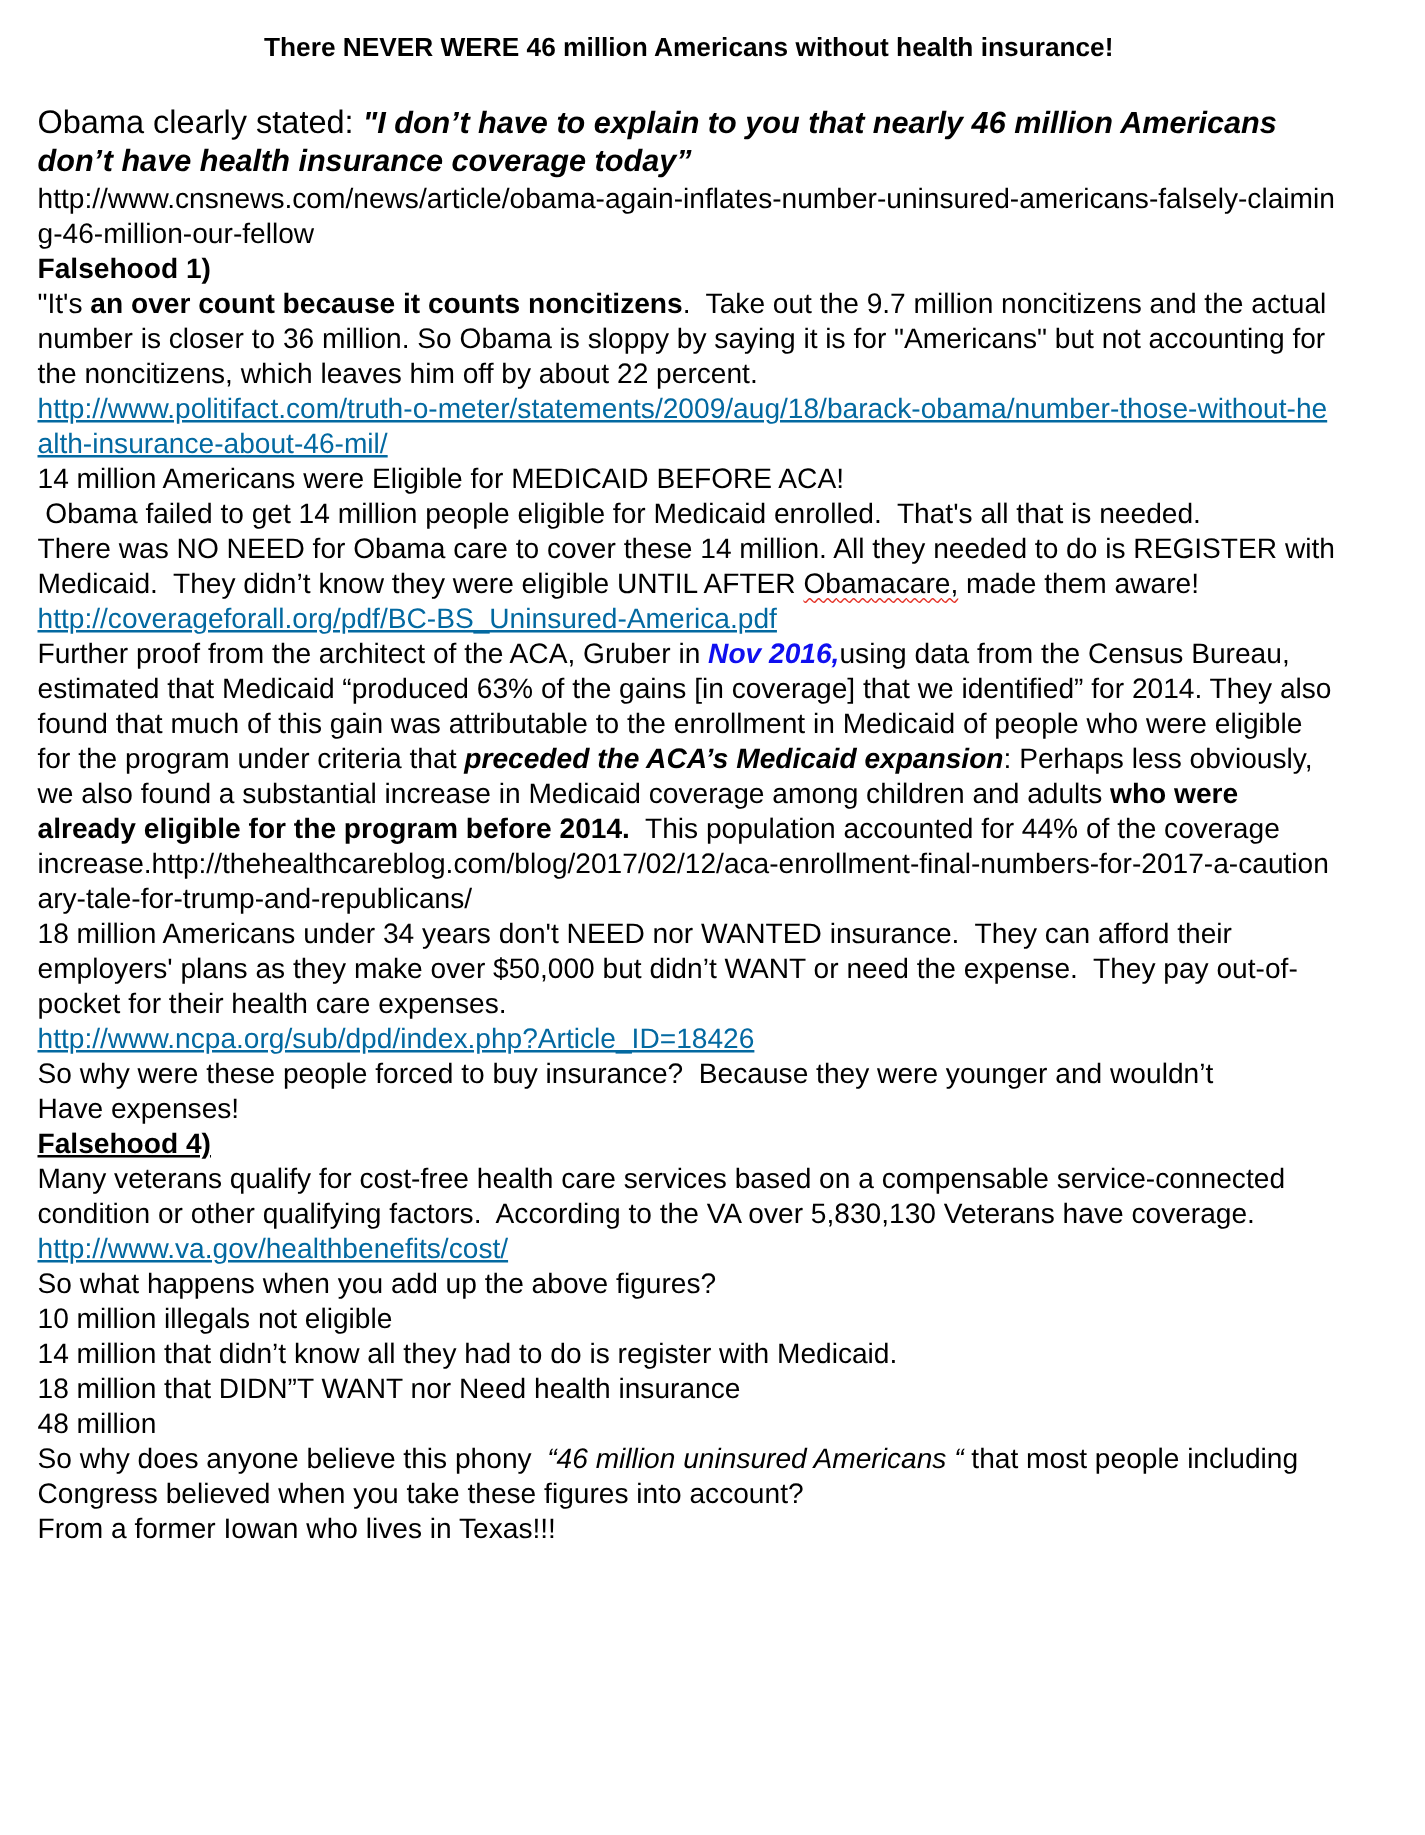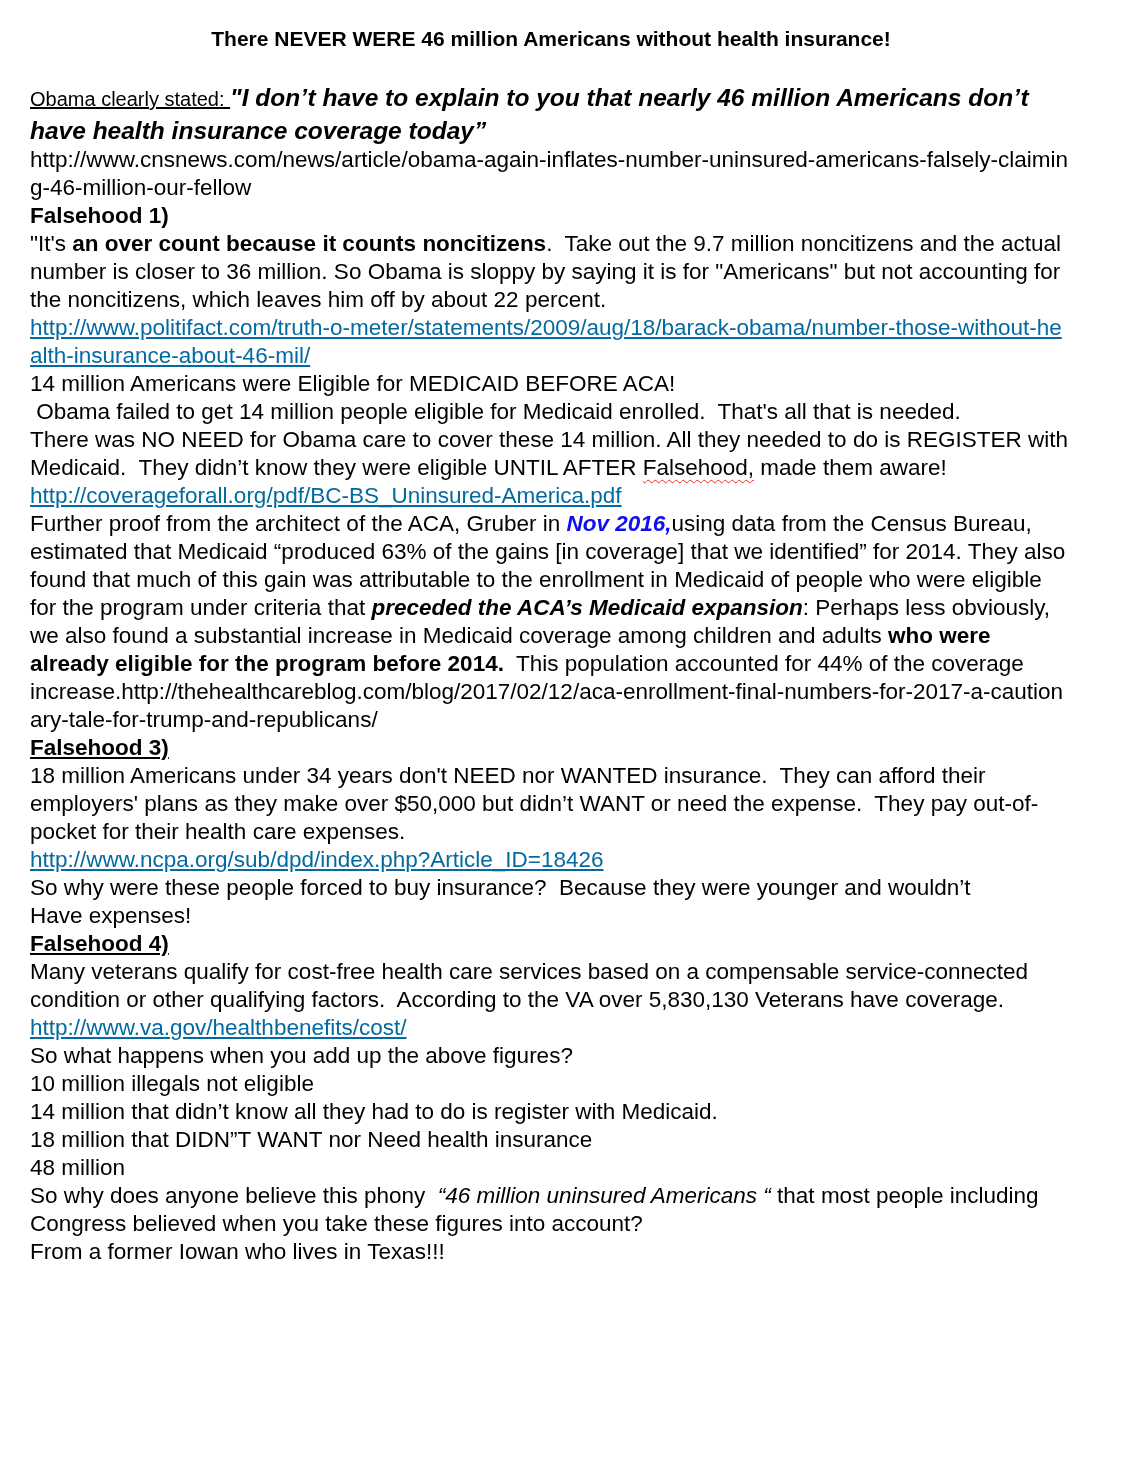--- a/index.html
+++ b/index.html
@@ -32,24 +32,23 @@
     margin: 0 0 26px 0;
     white-space: normal;
   }
   .quote-para {
     font-size: 24.5px;
     line-height: 31px;
     font-weight: bold;
     font-style: italic;
   }
   .quote-lead {
-    font-size: 20px;
+    font-size: 26px;
     font-weight: normal;
     font-style: normal;
-    text-decoration: underline;
   }
   .sect { margin-top: 20px; }
   .gap-lg { margin-top: 20px; }
   .heading { font-weight: bold; }
   .heading.underlined { text-decoration: underline; }
   .b { font-weight: bold; }
   .i { font-style: italic; }
   .bi { font-weight: bold; font-style: italic; }
   .blue-bi {
     color: #0F0FEF;
@@ -82,25 +81,24 @@
 
   <p class="quote-para"><span class="quote-lead">Obama clearly stated: </span><span>"I don’t have to explain to you that nearly 46 million Americans don’t have health insurance coverage today”</span></p>
   <p class="url-plain">http://www.cnsnews.com/news/article/obama-again-inflates-number-uninsured-americans-falsely-claiming-46-million-our-fellow</p>
 
   <p class="heading sect">Falsehood 1)</p>
   <p><span>"It's </span><span class="b">an over count because it counts noncitizens</span><span>.  Take out the 9.7 million noncitizens and the actual number is closer to 36 million. So Obama is sloppy by saying it is for "Americans" but not accounting for the noncitizens, which leaves him off by about 22 percent.</span></p>
   <p><a class="link">http://www.politifact.com/truth-o-meter/statements/2009/aug/18/barack-obama/number-those-without-health-insurance-about-46-mil/</a></p>
 
   <p>14 million Americans were Eligible for MEDICAID BEFORE ACA!</p>
   <p> Obama failed to get 14 million people eligible for Medicaid enrolled.  That's all that is needed.</p>
-  <p><span>There was NO NEED for Obama care to cover these 14 million. All they needed to do is REGISTER with Medicaid.  They didn’t know they were eligible UNTIL AFTER </span><span class="squiggly">Falsehood,</span><span> made them aware!</span></p>
+  <p><span>There was NO NEED for Obama care to cover these 14 million. All they needed to do is REGISTER with Medicaid.  They didn’t know they were eligible UNTIL AFTER </span><span class="squiggly">Obamacare,</span><span> made them aware!</span></p>
   <p><a class="link">http://coverageforall.org/pdf/BC-BS_Uninsured-America.pdf</a></p>
   <p><span>Further proof from the architect of the ACA, Gruber in </span><span class="blue-bi">Nov 2016,</span><span>using data from the Census Bureau, estimated that Medicaid “produced 63% of the gains [in coverage] that we identified” for 2014. They also found that much of this gain was attributable to the enrollment in Medicaid of people who were eligible for the program under criteria that </span><span class="bi">preceded the ACA’s Medicaid expansion</span><span>: Perhaps less obviously, we also found a substantial increase in Medicaid coverage among children and adults </span><span class="b">who were already eligible for the program before 2014.</span><span>  This population accounted for 44% of the coverage increase.</span><span class="url-plain">http://thehealthcareblog.com/blog/2017/02/12/aca-enrollment-final-numbers-for-2017-a-cautionary-tale-for-trump-and-republicans/</span></p>
 
-  <p class="heading underlined sect">Falsehood 3)</p>
   <p>18 million Americans under 34 years don't NEED nor WANTED insurance.  They can afford their employers' plans as they make over $50,000 but didn’t WANT or need the expense.  They pay out-of-pocket for their health care expenses.</p>
   <p><a class="link">http://www.ncpa.org/sub/dpd/index.php?Article_ID=18426</a></p>
   <p>So why were these people forced to buy insurance?  Because they were younger and wouldn’t</p>
   <p>Have expenses!</p>
 
   <p class="heading underlined sect">Falsehood 4)</p>
   <p>Many veterans qualify for cost-free health care services based on a compensable service-connected condition or other qualifying factors.  According to the VA over 5,830,130 Veterans have coverage.</p>
   <p><a class="link">http://www.va.gov/healthbenefits/cost/</a></p>
 
   <p class="sect">So what happens when you add up the above figures?</p>

